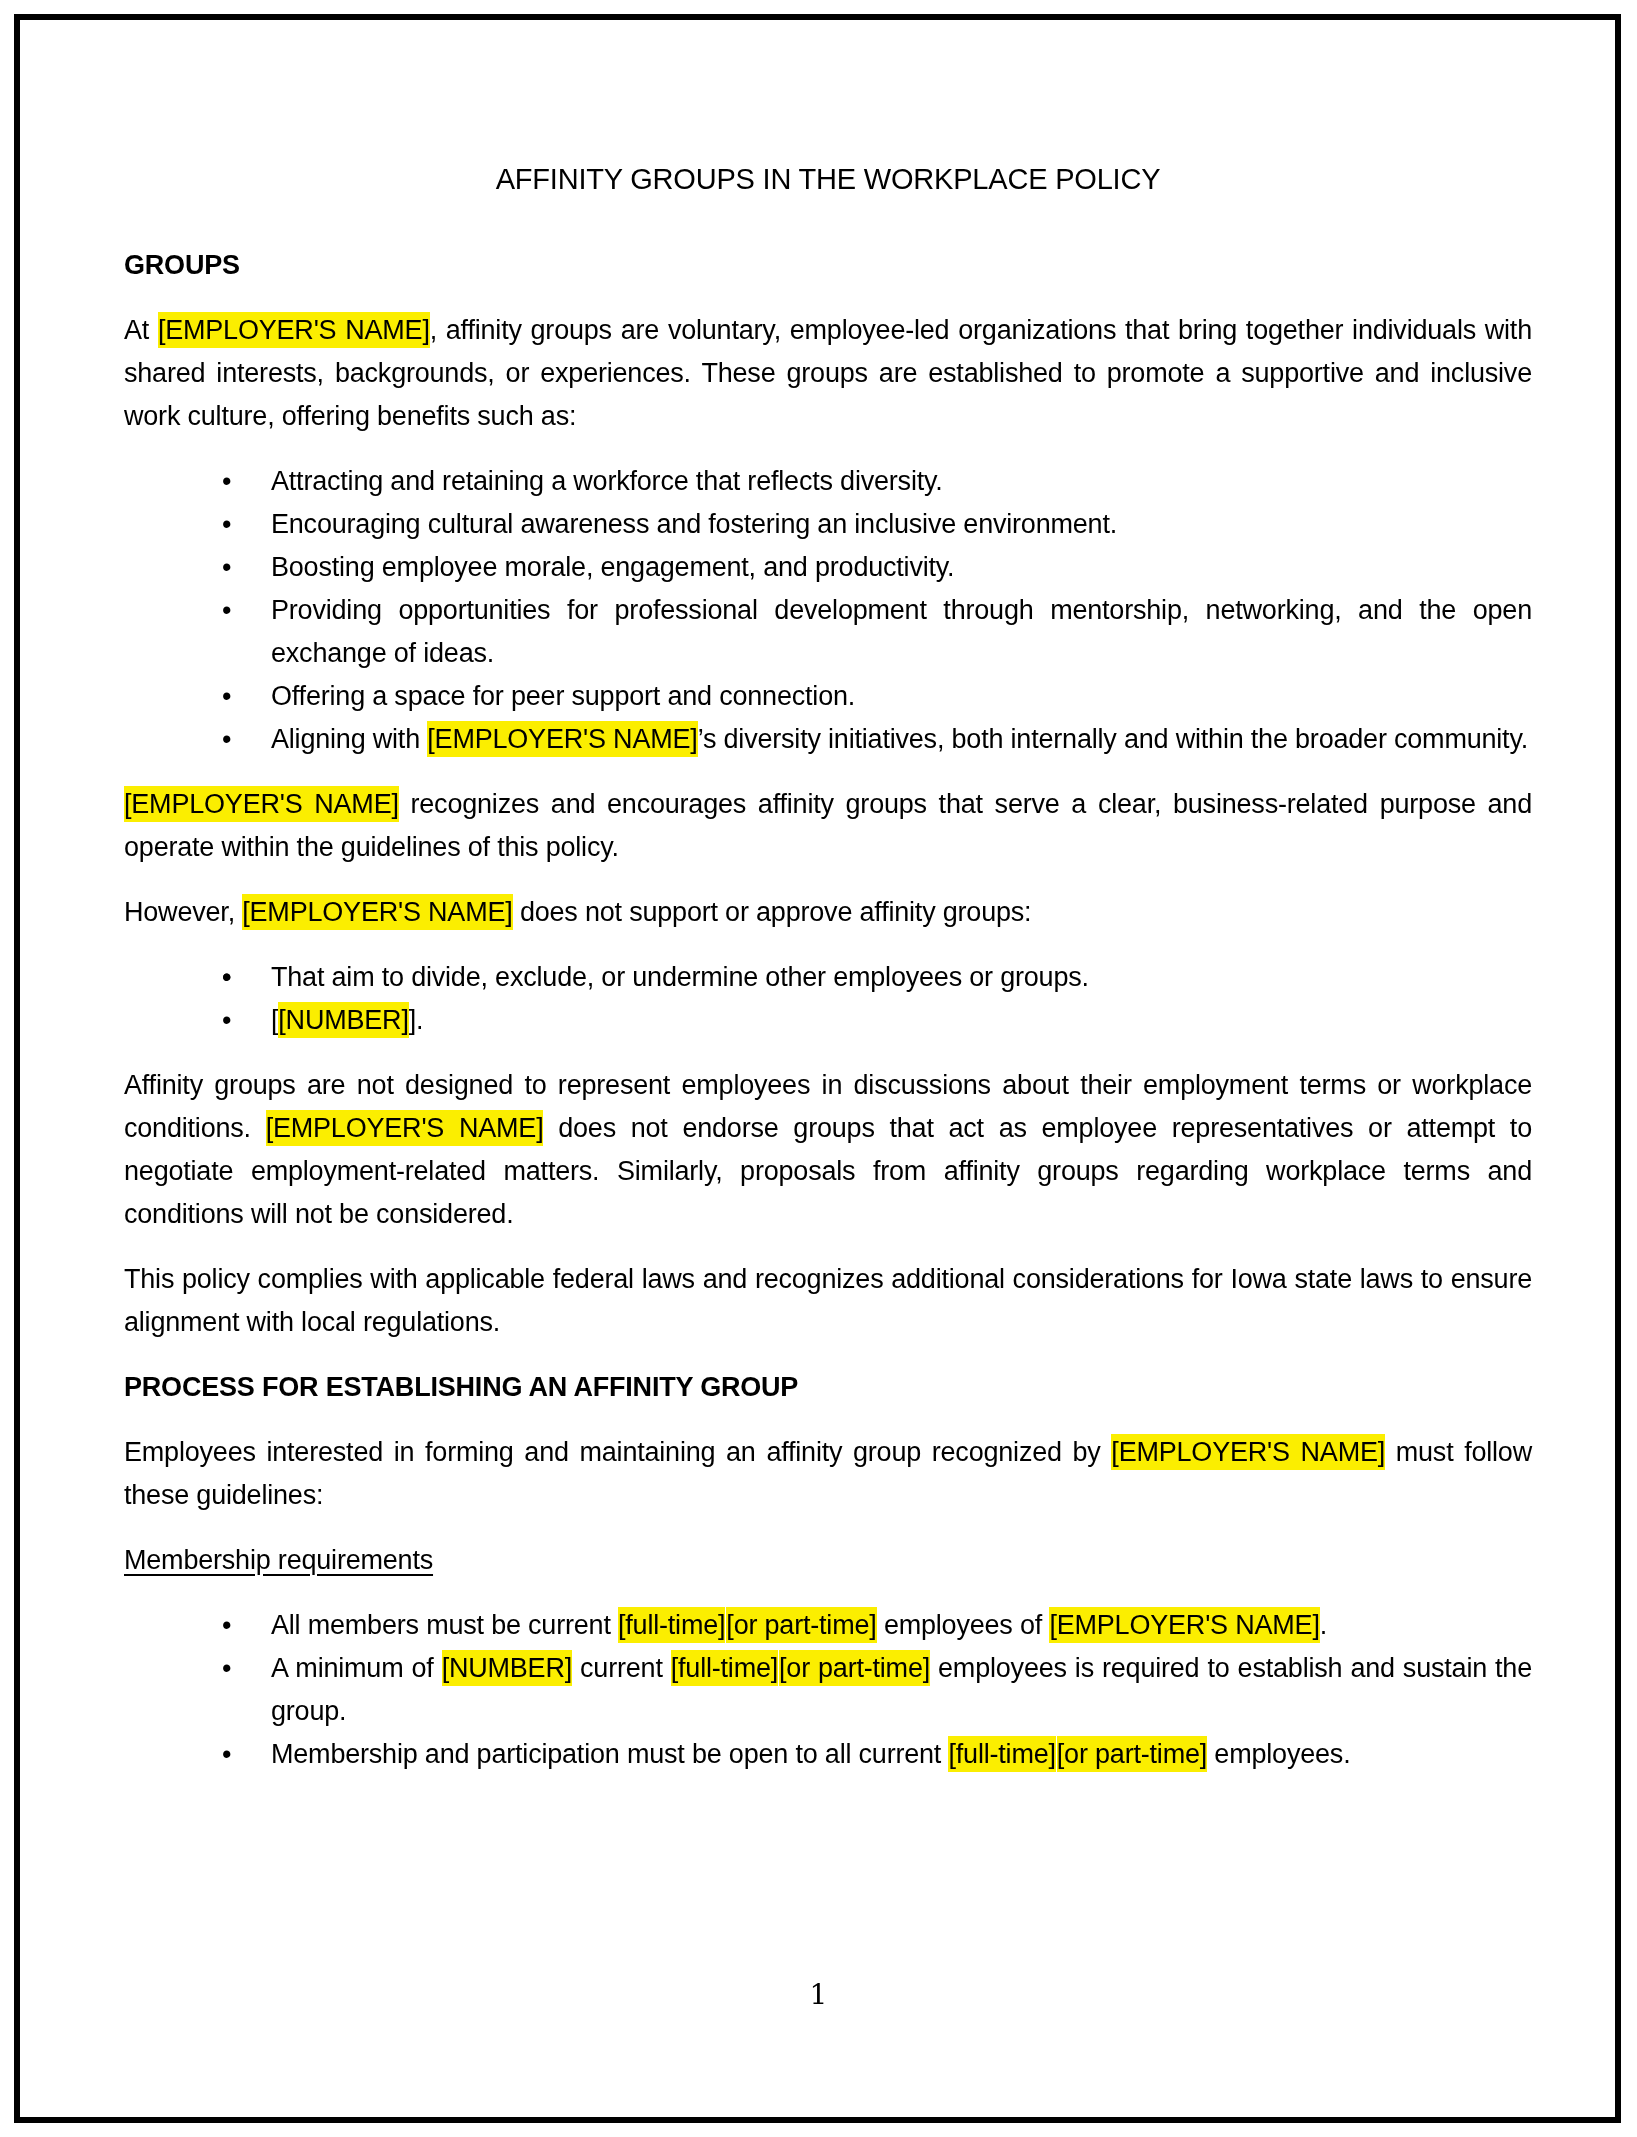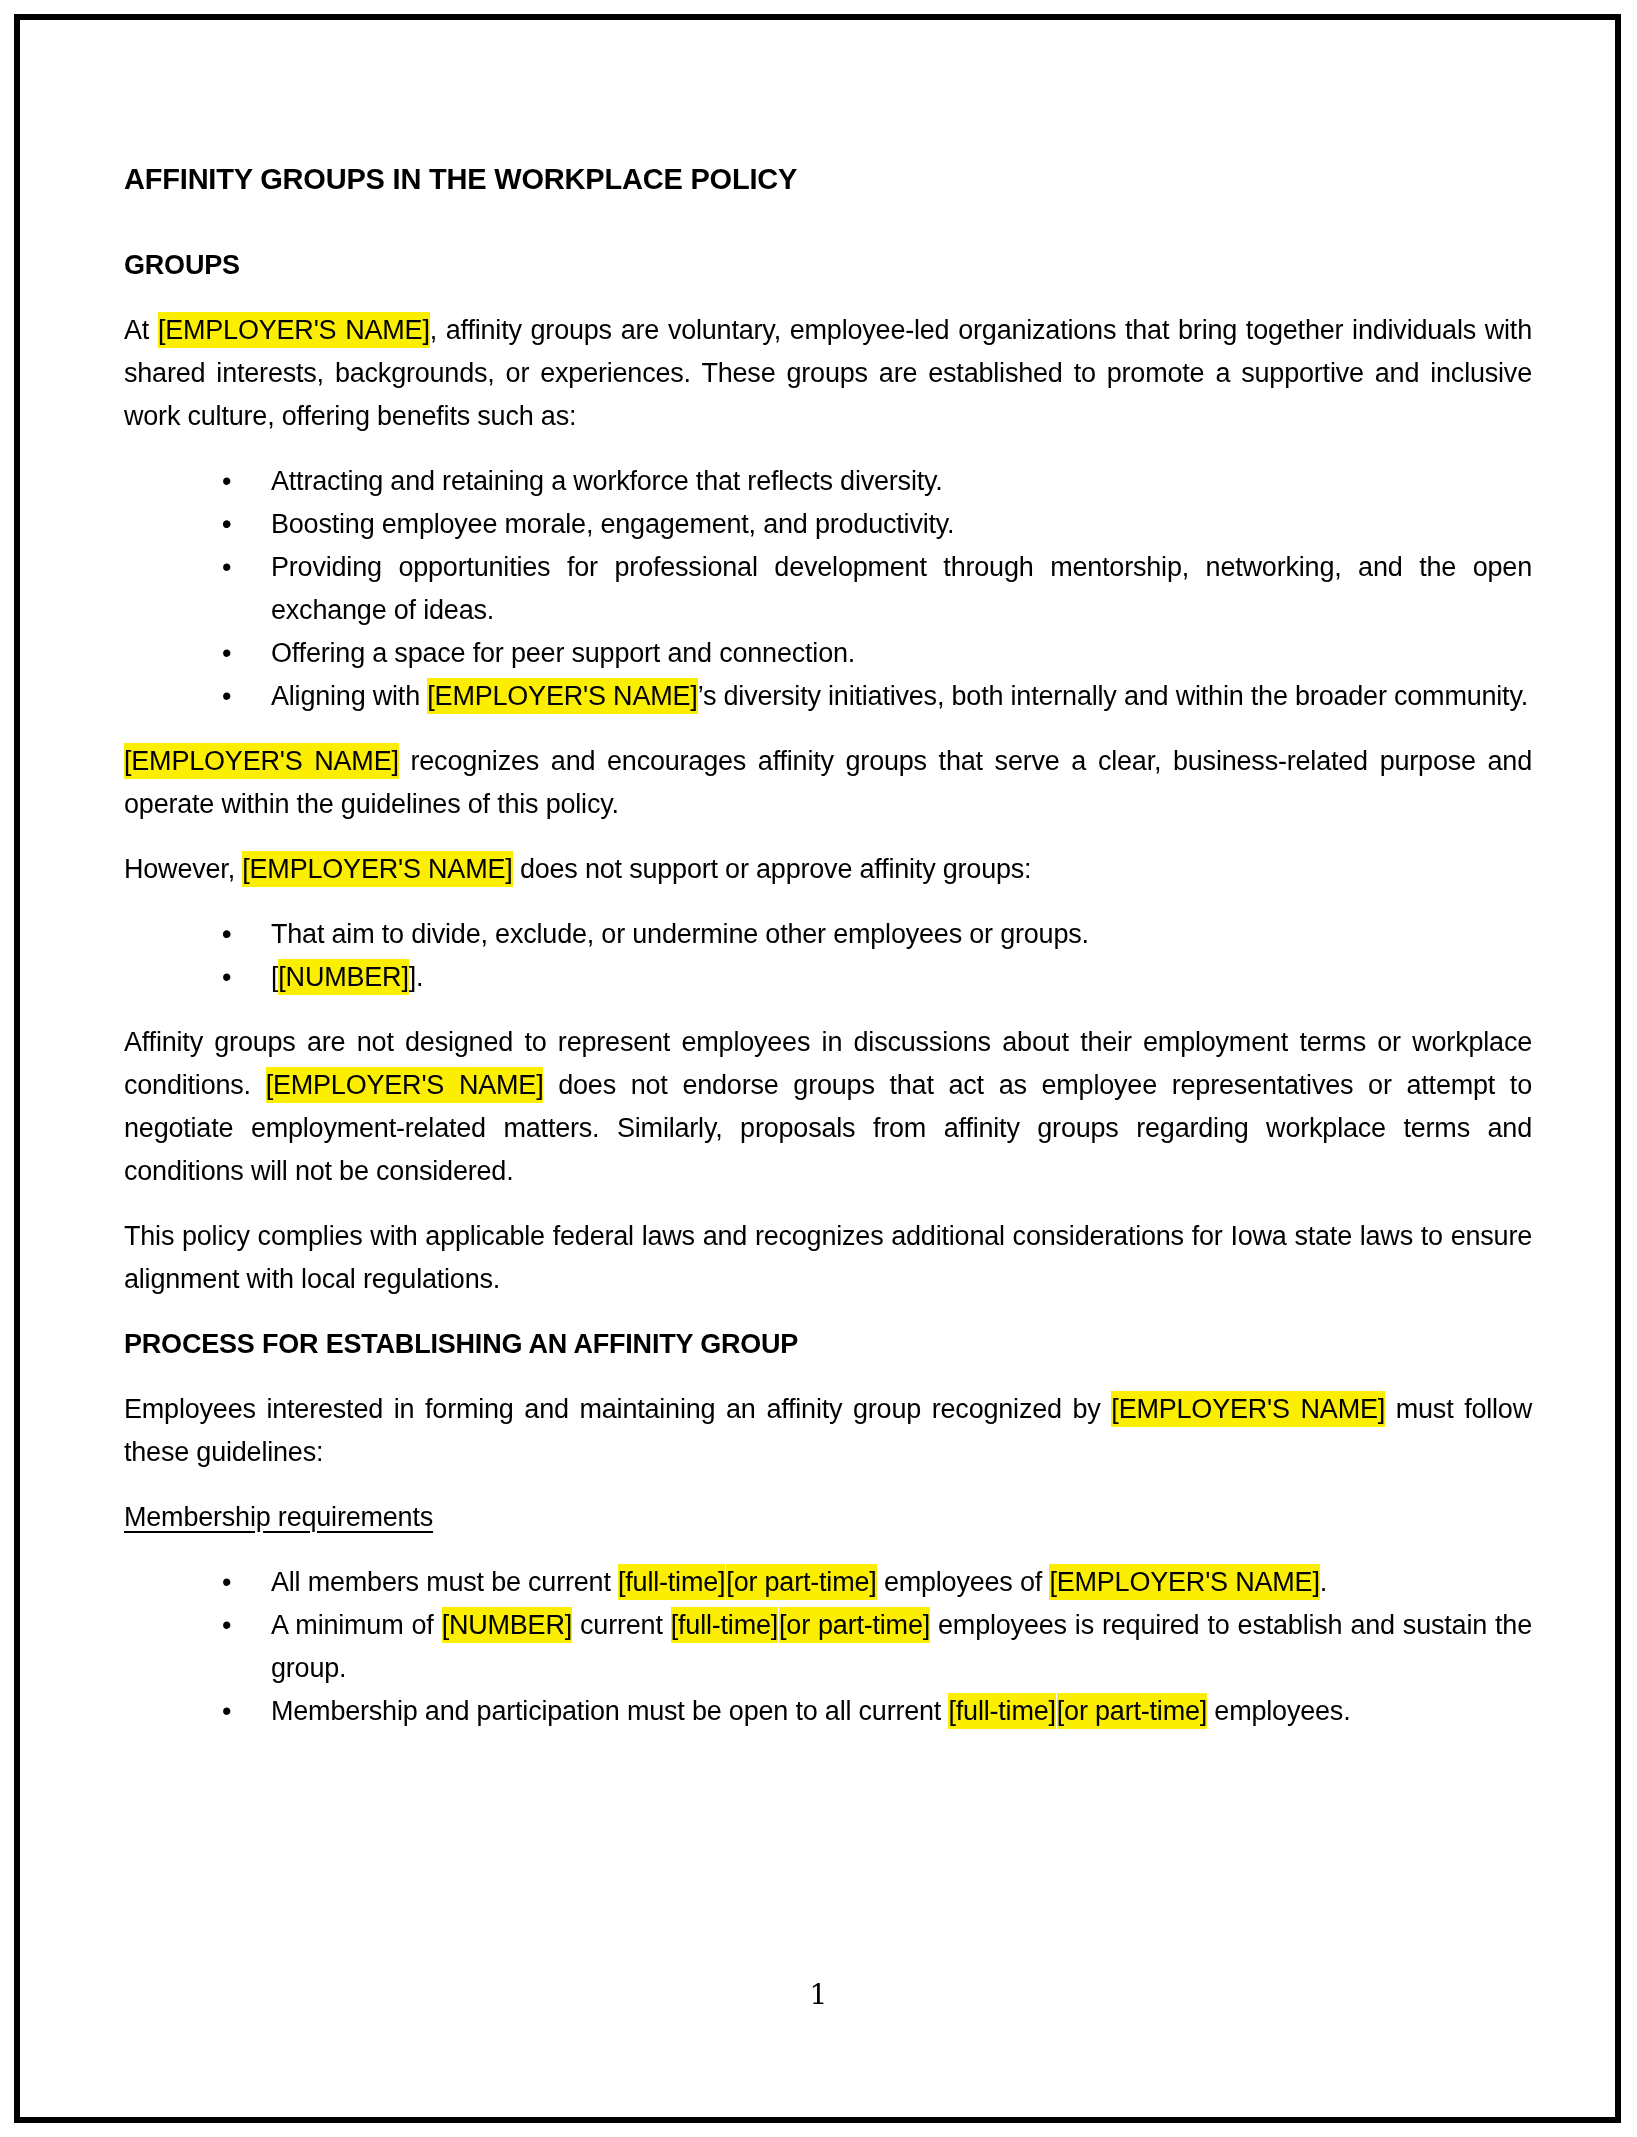--- a/index.html
+++ b/index.html
@@ -22,22 +22,22 @@
     position: absolute;
     left: 124px;
     right: 105px;
     top: 158px;
     font-size: 27px;
     line-height: 43px;
     letter-spacing: -0.2px;
     color: #000000;
   }
   .doc-title {
-    text-align: left;
-    font-weight: bold;
+    text-align: center;
+    font-weight: normal;
     font-size: 29px;
     margin: 0 0 43px 0;
   }
   .heading {
     font-weight: bold;
     margin: 0 0 22px 0;
   }
   .subheading {
     text-decoration: underline;
     text-underline-offset: 5px;
@@ -81,21 +81,21 @@
 <body>
 
 <div class="page">
   <div class="frame"></div>
   <div class="content">
       <div class="doc-title"><span class="">AFFINITY GROUPS IN THE WORKPLACE POLICY</span></div>
       <div class="heading"><span class="">GROUPS</span></div>
       <div class="para"><span class="">At </span><span class="hl">[EMPLOYER'S NAME]</span><span class="">, affinity groups are voluntary, employee-led organizations that bring together individuals with shared interests, backgrounds, or experiences. These groups are established to promote a supportive and inclusive work culture, offering benefits such as:</span></div>
       <ul class="bullets">
         <li><span class="bullet-dot">•</span><span class="">Attracting and retaining a workforce that reflects diversity.</span></li>
-        <li><span class="bullet-dot">•</span></li>
+        <li><span class="bullet-dot">•</span><span class="">Encouraging cultural awareness and fostering an inclusive environment.</span></li>
         <li><span class="bullet-dot">•</span><span class="">Boosting employee morale, engagement, and productivity.</span></li>
         <li><span class="bullet-dot">•</span><span class="">Providing opportunities for professional development through mentorship, networking, and the open exchange of ideas.</span></li>
         <li><span class="bullet-dot">•</span><span class="">Offering a space for peer support and connection.</span></li>
         <li><span class="bullet-dot">•</span><span class="">Aligning with </span><span class="hl">[EMPLOYER'S NAME]</span><span class="">’s diversity initiatives, both internally and within the broader community.</span></li>
       </ul>
       <div class="para"><span class="hl">[EMPLOYER'S NAME]</span><span class=""> recognizes and encourages affinity groups that serve a clear, business-related purpose and operate within the guidelines of this policy.</span></div>
       <div class="para"><span class="">However, </span><span class="hl">[EMPLOYER'S NAME]</span><span class=""> does not support or approve affinity groups:</span></div>
       <ul class="bullets">
         <li><span class="bullet-dot">•</span></li>
         <li><span class="bullet-dot">•</span><span class="">That aim to divide, exclude, or undermine other employees or groups.</span></li>

